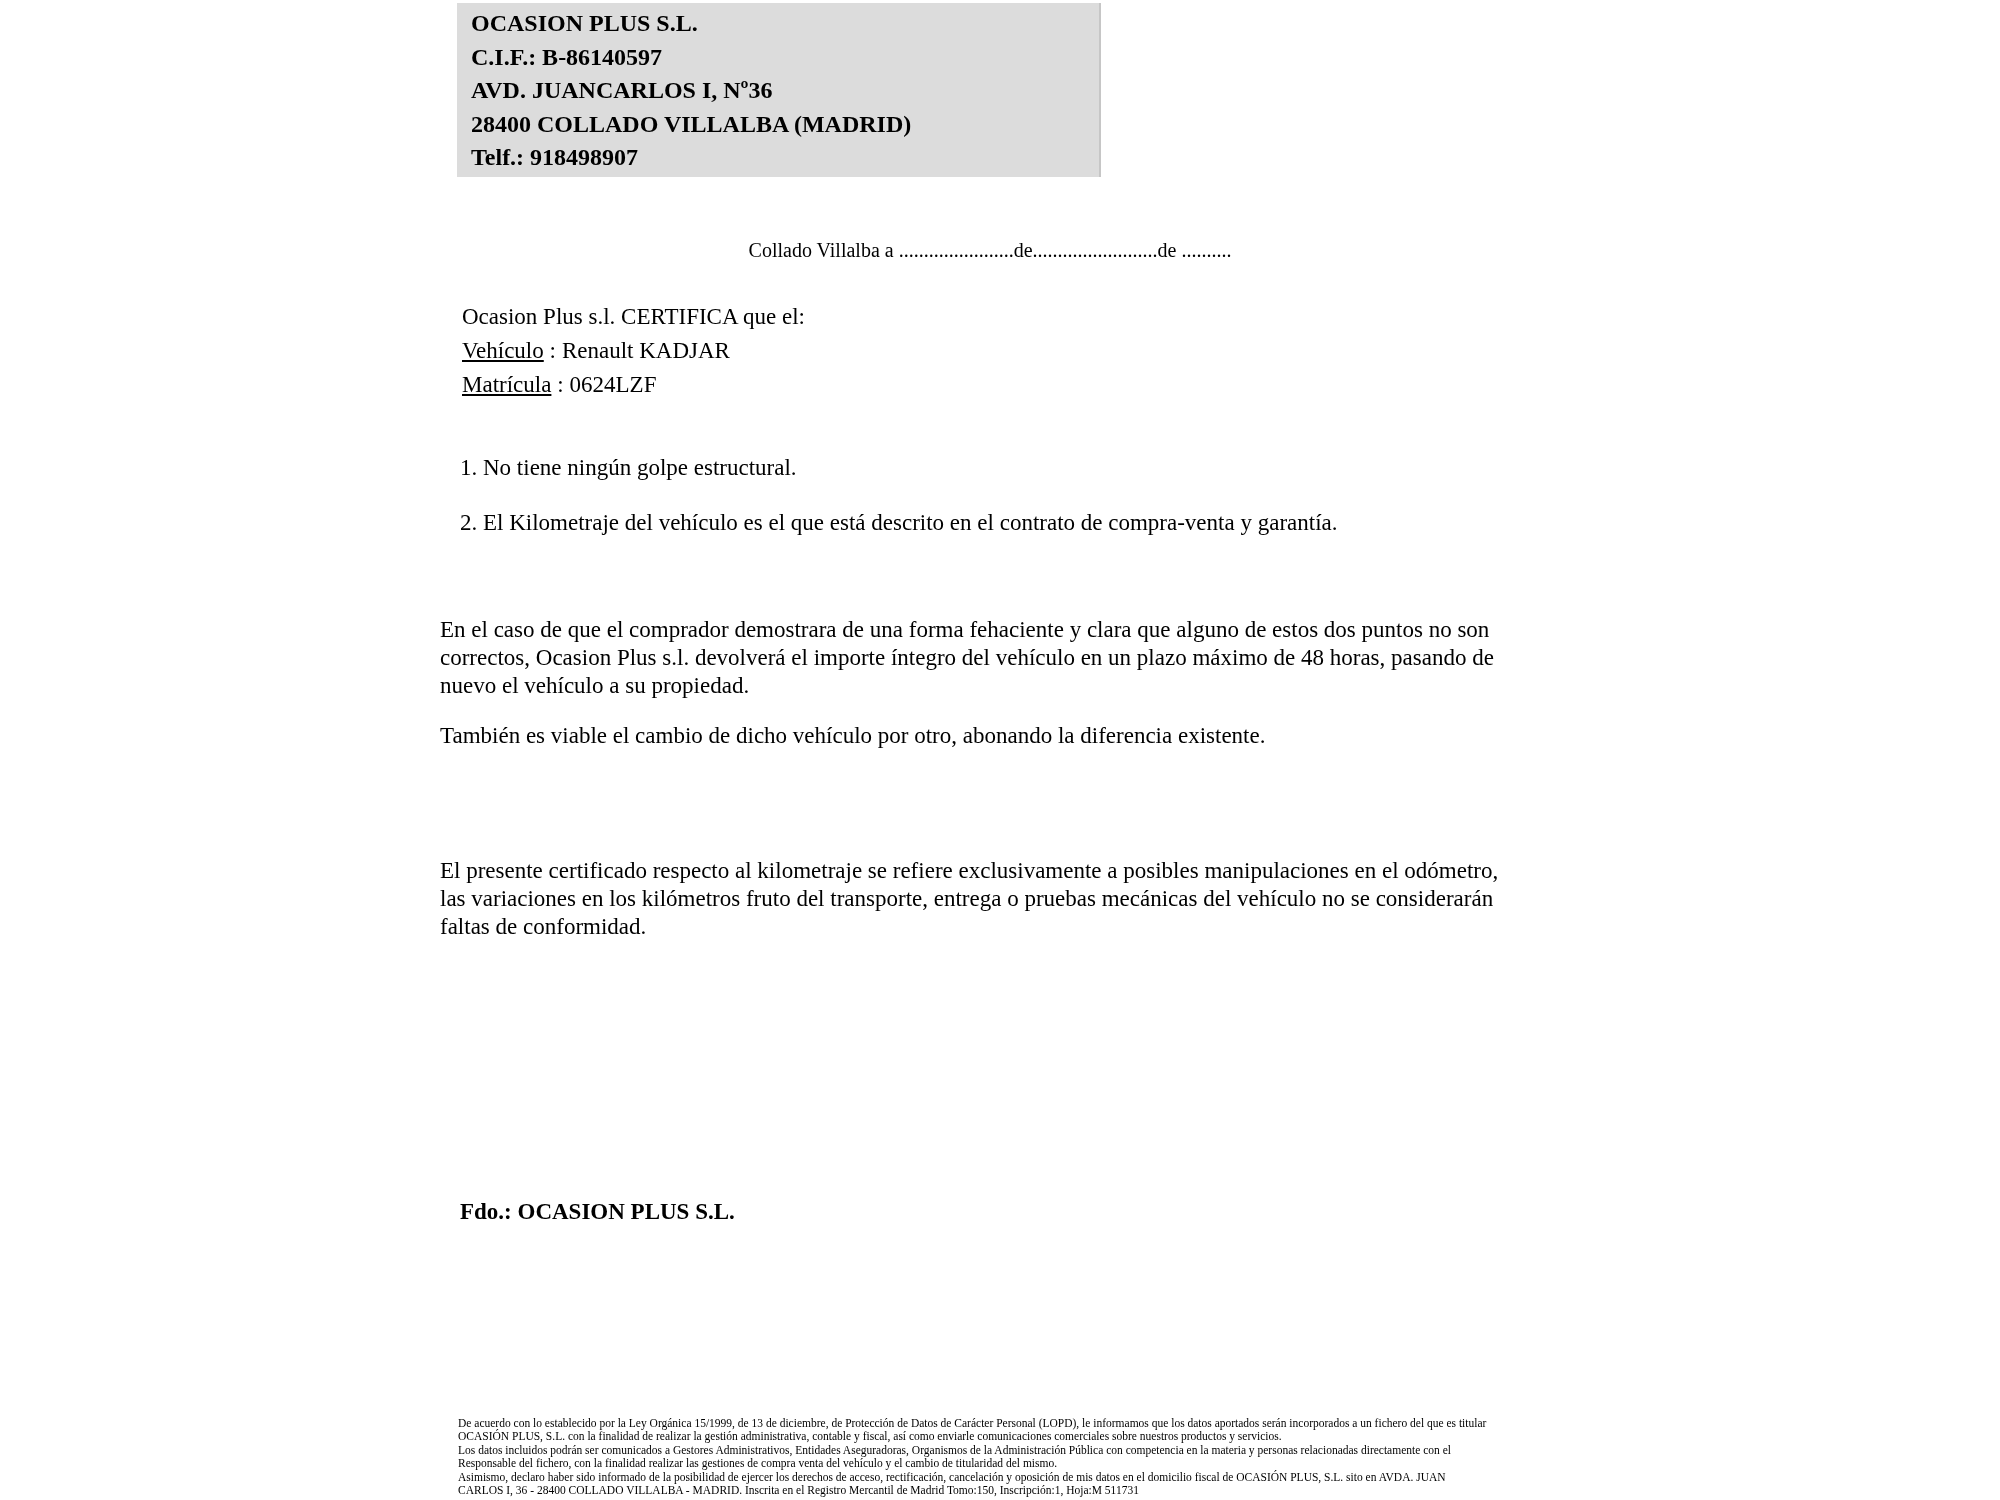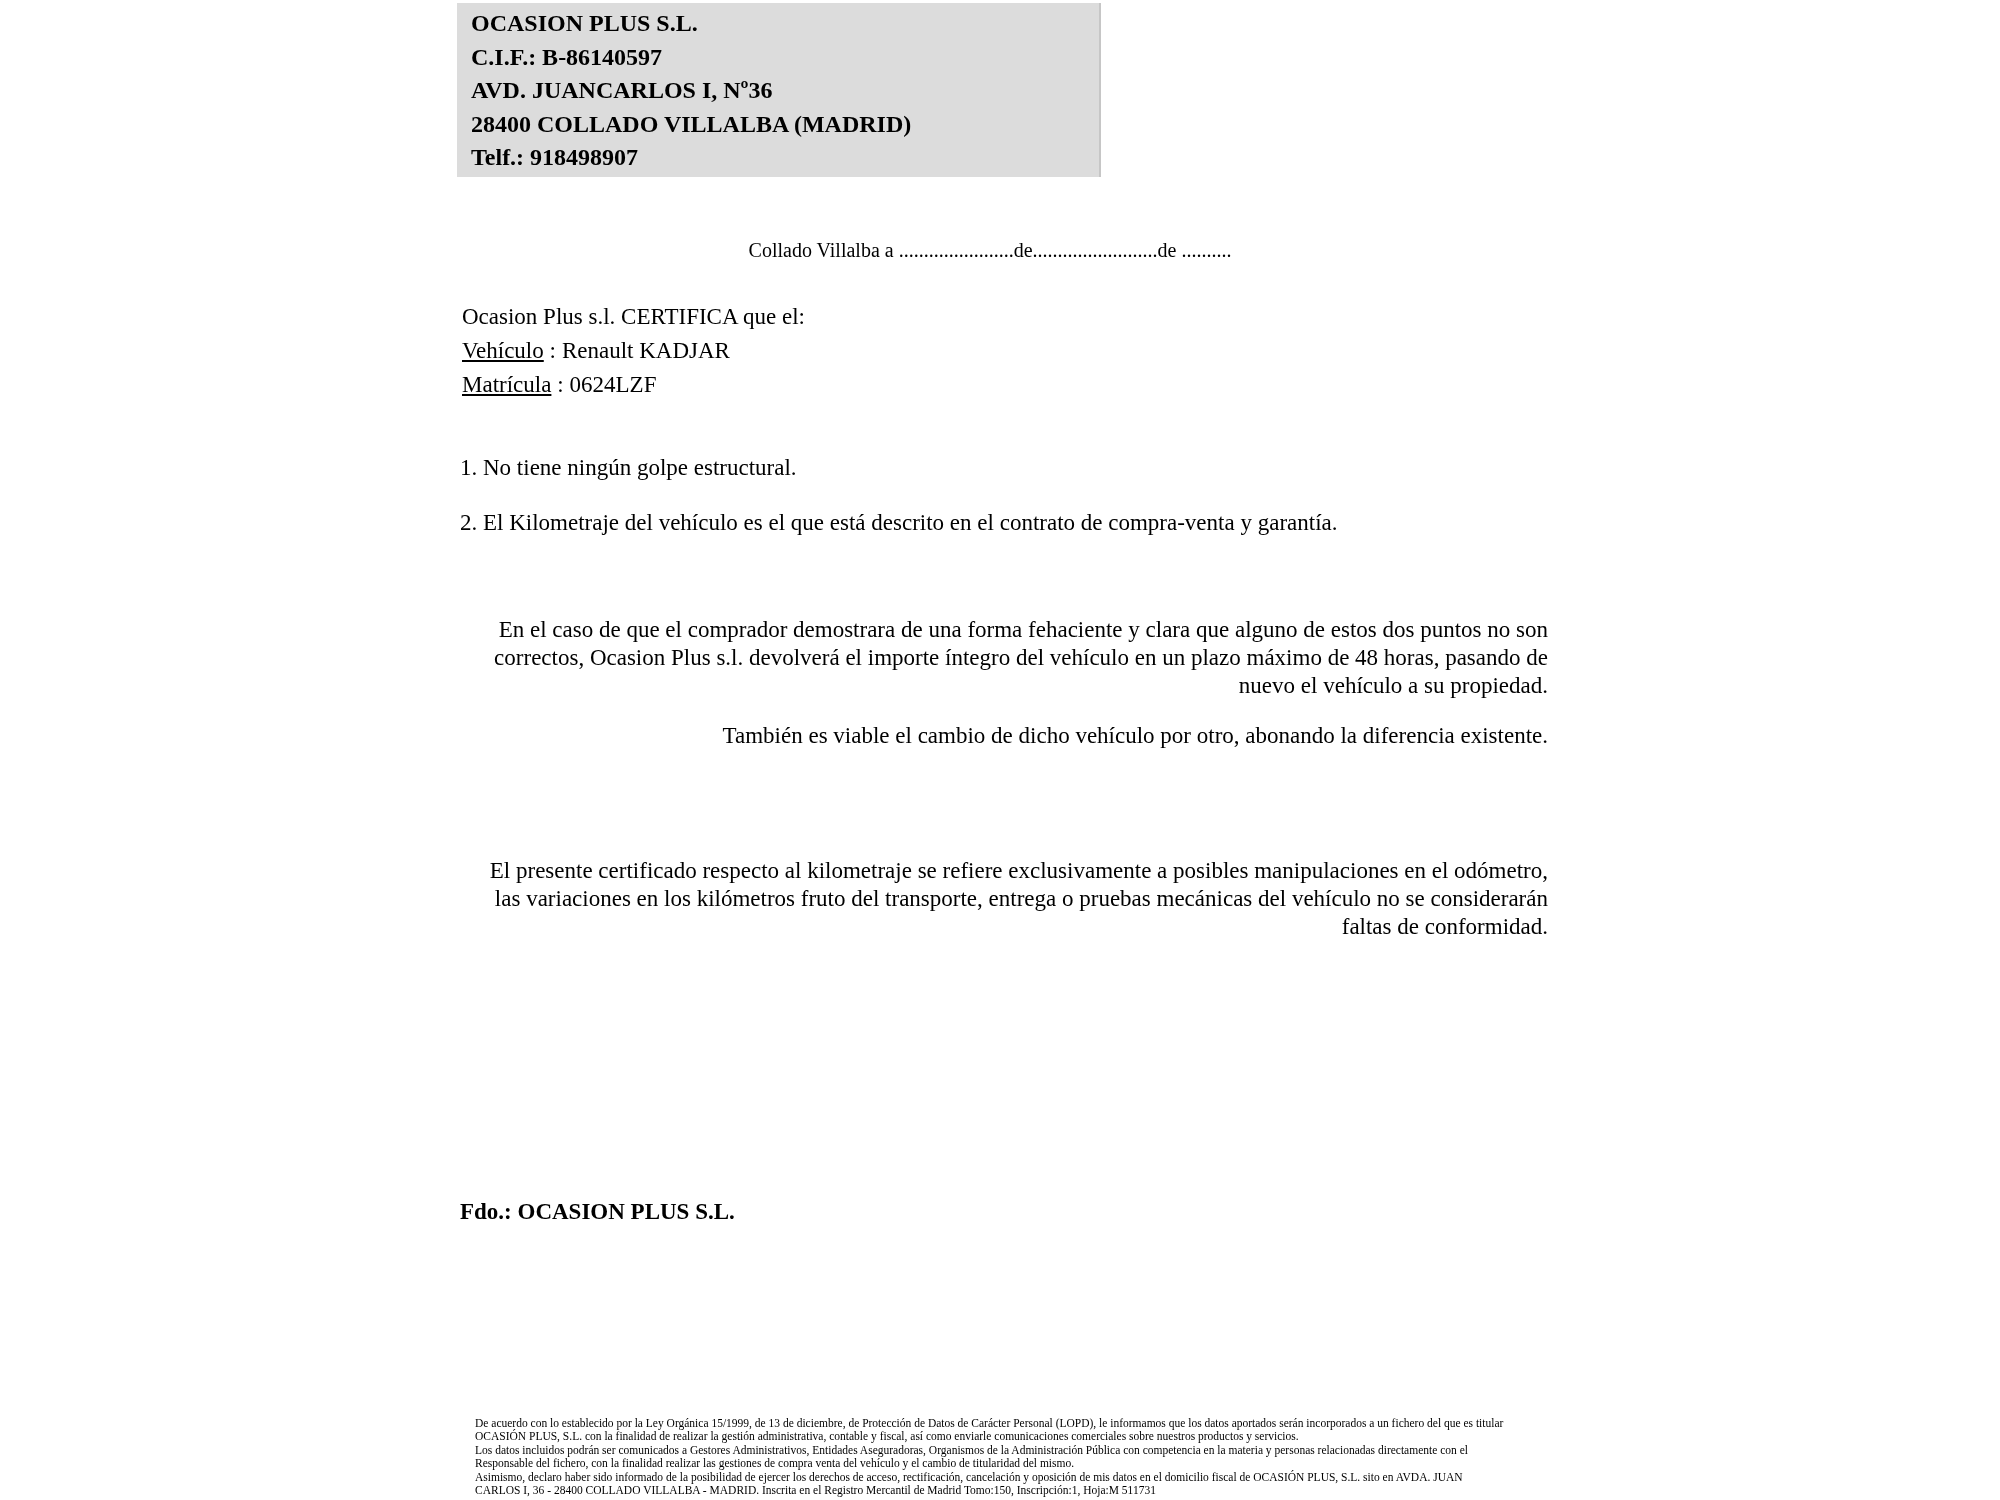--- a/index.html
+++ b/index.html
@@ -73,45 +73,43 @@
     left: 460px;
     width: 1090px;
     font-size: 23px;
     line-height: 28px;
     white-space: nowrap;
   }
 
   
   .para {
     position: absolute;
-    left: 460px;
+    left: 440px;
     width: 1088px;
     font-size: 23px;
     line-height: 27.8px;
-    text-align: right;
   }
 
   
   .signature {
     position: absolute;
     left: 460px;
     top: 1198px;
     font-size: 23px;
     line-height: 28px;
     white-space: nowrap;
     font-weight: bold;
   }
 
   
   .legal {
     position: absolute;
     left: 458px;
     top: 1417px;
     width: 1400px;
-    margin-left: 17px;
   }
   .legal-line {
     font-size: 11.5px;
     line-height: 13.4px;
     white-space: nowrap;
   }
 </style>
 </head>
 <body>
 

